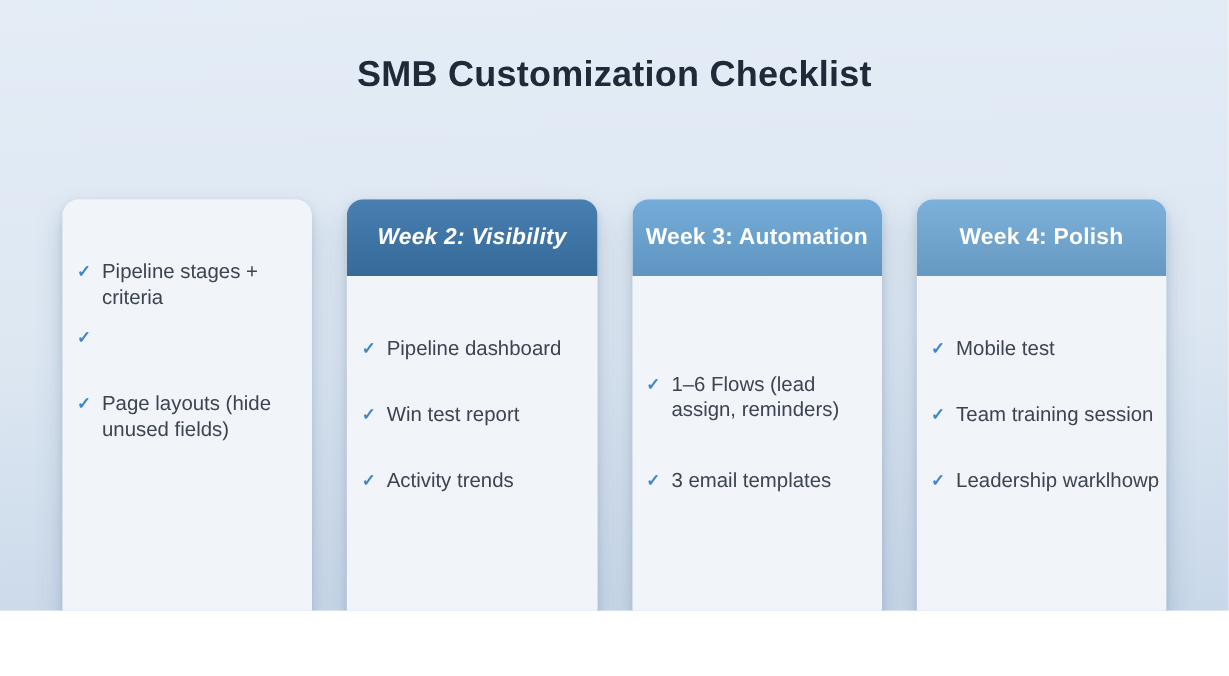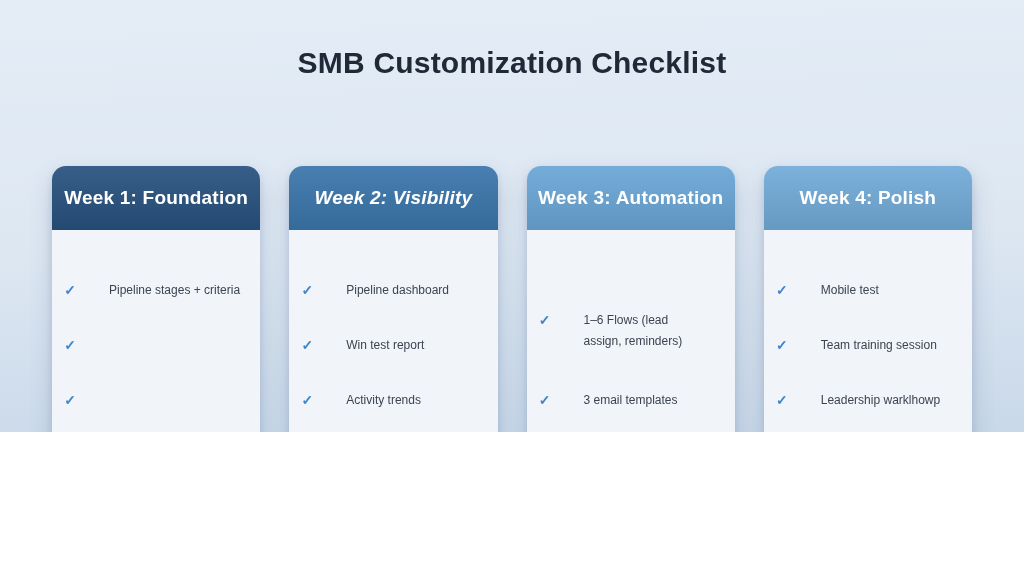--- a/index.html
+++ b/index.html
@@ -1,21 +1,21 @@
 <!DOCTYPE html>
 <html><head>
 <meta charset="utf-8">
 <style>
   html, body { margin: 0; padding: 0; }
   body { font-family: "Liberation Sans", sans-serif; }
 
   .page {
     position: relative;
     width: 1024px;
-    height: 432px;
+    height: 509px;
     overflow: hidden;
     background: linear-gradient(178deg, #e4edf6 0%, #dde7f2 55%, #c9d8e9 100%);
   }
 
   .page-title {
     margin: 0;
     padding-top: 46px;
     text-align: center;
     font-size: 30px;
     line-height: 34px;
@@ -81,49 +81,47 @@
     width: 14px;
     color: #3f86ca;
     font-size: 14px;
     font-weight: bold;
     line-height: 21px;
     text-align: center;
   }
 
   .item-label {
     color: #3c4451;
-    font-size: 12px;
+    font-size: 17px;
     line-height: 21px;
     white-space: pre-line;
-    margin-left: 24px;
   }
 </style>
 </head>
 <body>
 
 <div class="page">
 
   <h1 class="page-title">SMB Customization Checklist</h1>
 
   <div class="cards-row">
 
     <div class="card">
-      <div class="card-header" style="background-color: rgb(40, 82, 127);">
-        <span class="card-title">Week 1: Foundation</span>
-      </div>
       <div class="card-body">
         <div class="item">
           <span class="check-icon">✓</span>
           <span class="item-label">Pipeline stages + criteria</span>
         </div>
         <div class="item">
           <span class="check-icon">✓</span>
         </div>
         <div class="item">
           <span class="check-icon">✓</span>
+          <span class="item-label">Page layouts (hide
+unused fields)</span>
         </div>
       </div>
     </div>
 
     <div class="card">
       <div class="card-header" style="background-color: rgb(59, 118, 171); font-style: italic;">
         <span class="card-title">Week 2: Visibility</span>
       </div>
       <div class="card-body">
         <div class="item">

